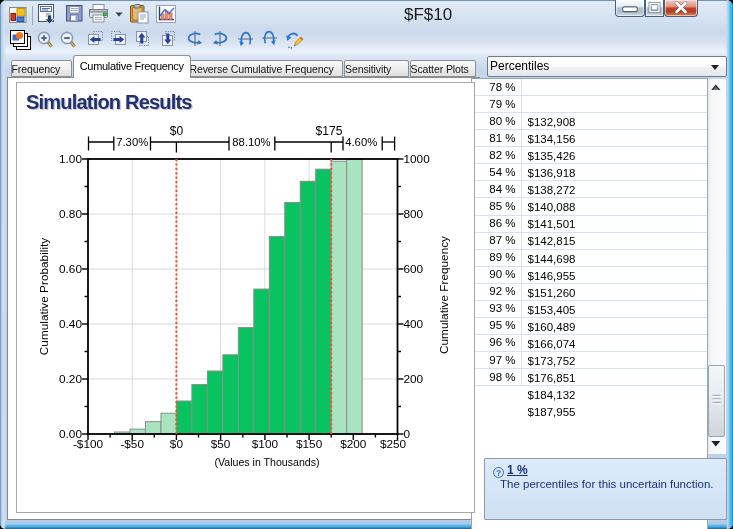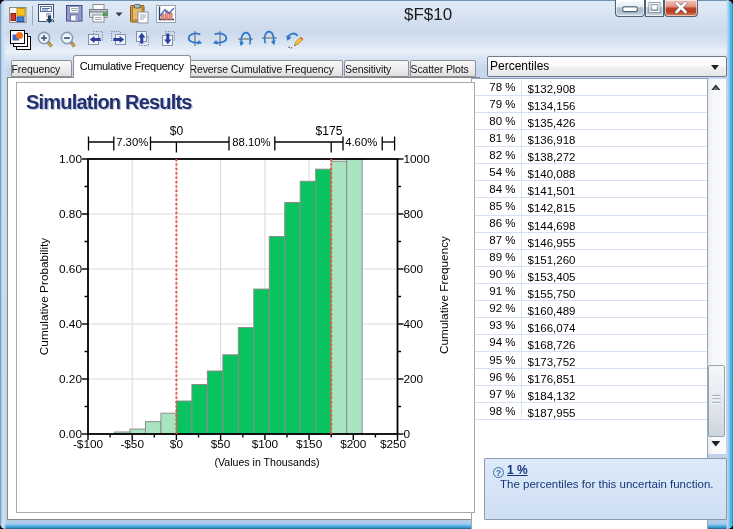--- a/index.html
+++ b/index.html
@@ -20,21 +20,21 @@
 #tabsel { position:absolute; left:72.5px; top:55px; width:118.5px; height:23px; background:#fff; border:1px solid #8e9095; border-bottom:none; border-radius:3px 3px 0 0; font-size:11px; letter-spacing:-0.3px; color:#000; text-align:center; line-height:20px; z-index:7; white-space:nowrap; }
 #page { position:absolute; left:7px; top:77px; width:473px; height:443px; background:#fff; border:1px solid #87898c; z-index:4; }
 #chart { position:absolute; left:16px; top:82px; width:459px; height:431px; background:#fff; border:1px solid #a8a8a8; z-index:6; }
 #ctitle { left:26px; top:93px; font-size:20px; font-weight:bold; color:#23306f; z-index:8; letter-spacing:-0.8px; line-height:19px; text-shadow:1.2px 1.2px 0 #c3c8da; }
 #split { position:absolute; left:483.5px; top:77px; width:6.5px; height:443px; background:linear-gradient(90deg,#d5e3f3,#b9d1ea); z-index:4; }
 #combo { position:absolute; left:487px; top:56px; width:239.5px; height:21px; background:linear-gradient(180deg,#fff 0%,#fbfbfb 45%,#f0f1f2 55%,#e4e6e9 100%); border:1px solid #6f7b88; border-radius:2px; z-index:5; font-size:12px; color:#000; line-height:19px; padding-left:2px; }
 #combo:after { content:""; position:absolute; right:7px; top:8px; width:0; height:0; border:4.5px solid transparent; border-top:5.5px solid #222; }
 #plist { position:absolute; left:471px; top:78px; width:237px; height:490px; background:#fff; border:1px solid #9aa7b6; border-top:1px solid #8fa2bd; z-index:5; }
 .prow { display:flex; height:17.07px; border-bottom:1px solid #d5e1f2; font-size:11.5px; color:#000; }
 .pc { width:49.5px; text-align:right; padding:1.5px 5px 0 0; border-right:1px solid #dde3ea; }
-.pv { padding:4px 0 0 6px; }
+.pv { padding:13px 0 0 6px;margin-top:24px; }
 #sbar { position:absolute; left:707.5px; top:79px; width:18px; height:374.5px; background:linear-gradient(90deg,#e9eaec 0,#f6f7f8 4px,#fbfbfc 100%); z-index:8; }
 .sbtn { position:absolute; left:0.5px; width:17px; height:17px; }
 #sthumb { position:absolute; left:0.5px; top:285.5px; width:17px; height:72px; background:linear-gradient(180deg,#f4f6f8 0%,#e9edf1 40%,#d9dfe6 75%,#cdd5dd 100%); border:1px solid #96a5b4; border-radius:2px; }
 #help { position:absolute; left:484px; top:458px; width:242.5px; height:62px; background:linear-gradient(180deg,#dceafa,#cfe0f3); border:1px solid #8e9aab; border-radius:1px; z-index:5; }
 #help .l1 { position:absolute; left:8px; top:4px; font-size:12px; font-weight:bold; color:#17357a; text-decoration:underline; }
 #help .l2 { position:absolute; left:15px; top:19px; font-size:11.5px; color:#17357a; }
 .qm { display:inline-block; width:11px; height:11px; border:1.2px solid #3a6ea5; border-radius:50%; color:#3a6ea5; font-size:8.5px; font-weight:bold; text-align:center; line-height:10px; margin-right:3px; vertical-align:-1.5px; text-decoration:none; }
 </style></head><body>
 <div id="win">
   <div style="position:absolute;right:0;top:0;width:7px;height:529px;background:linear-gradient(90deg,rgba(0,0,0,0) 0,#bcd4ea 1.5px,#9cc3e2 3px,#35bdf2 4.5px,#35bdf2 6px,#2b6288 7px);z-index:2"></div>
@@ -373,34 +373,26 @@
       </div>
 <div class="prow">
         <div class="pc">89 %</div>
         <div class="pv">$151,260</div>
       </div>
 <div class="prow">
         <div class="pc">90 %</div>
         <div class="pv">$153,405</div>
       </div>
 <div class="prow">
-        <div class="pc">91 %</div>
-        <div class="pv">$155,750</div>
-      </div>
-<div class="prow">
         <div class="pc">92 %</div>
         <div class="pv">$160,489</div>
       </div>
 <div class="prow">
         <div class="pc">93 %</div>
         <div class="pv">$166,074</div>
-      </div>
-<div class="prow">
-        <div class="pc">94 %</div>
-        <div class="pv">$168,726</div>
       </div>
 <div class="prow">
         <div class="pc">95 %</div>
         <div class="pv">$173,752</div>
       </div>
 <div class="prow">
         <div class="pc">96 %</div>
         <div class="pv">$176,851</div>
       </div>
 <div class="prow">

